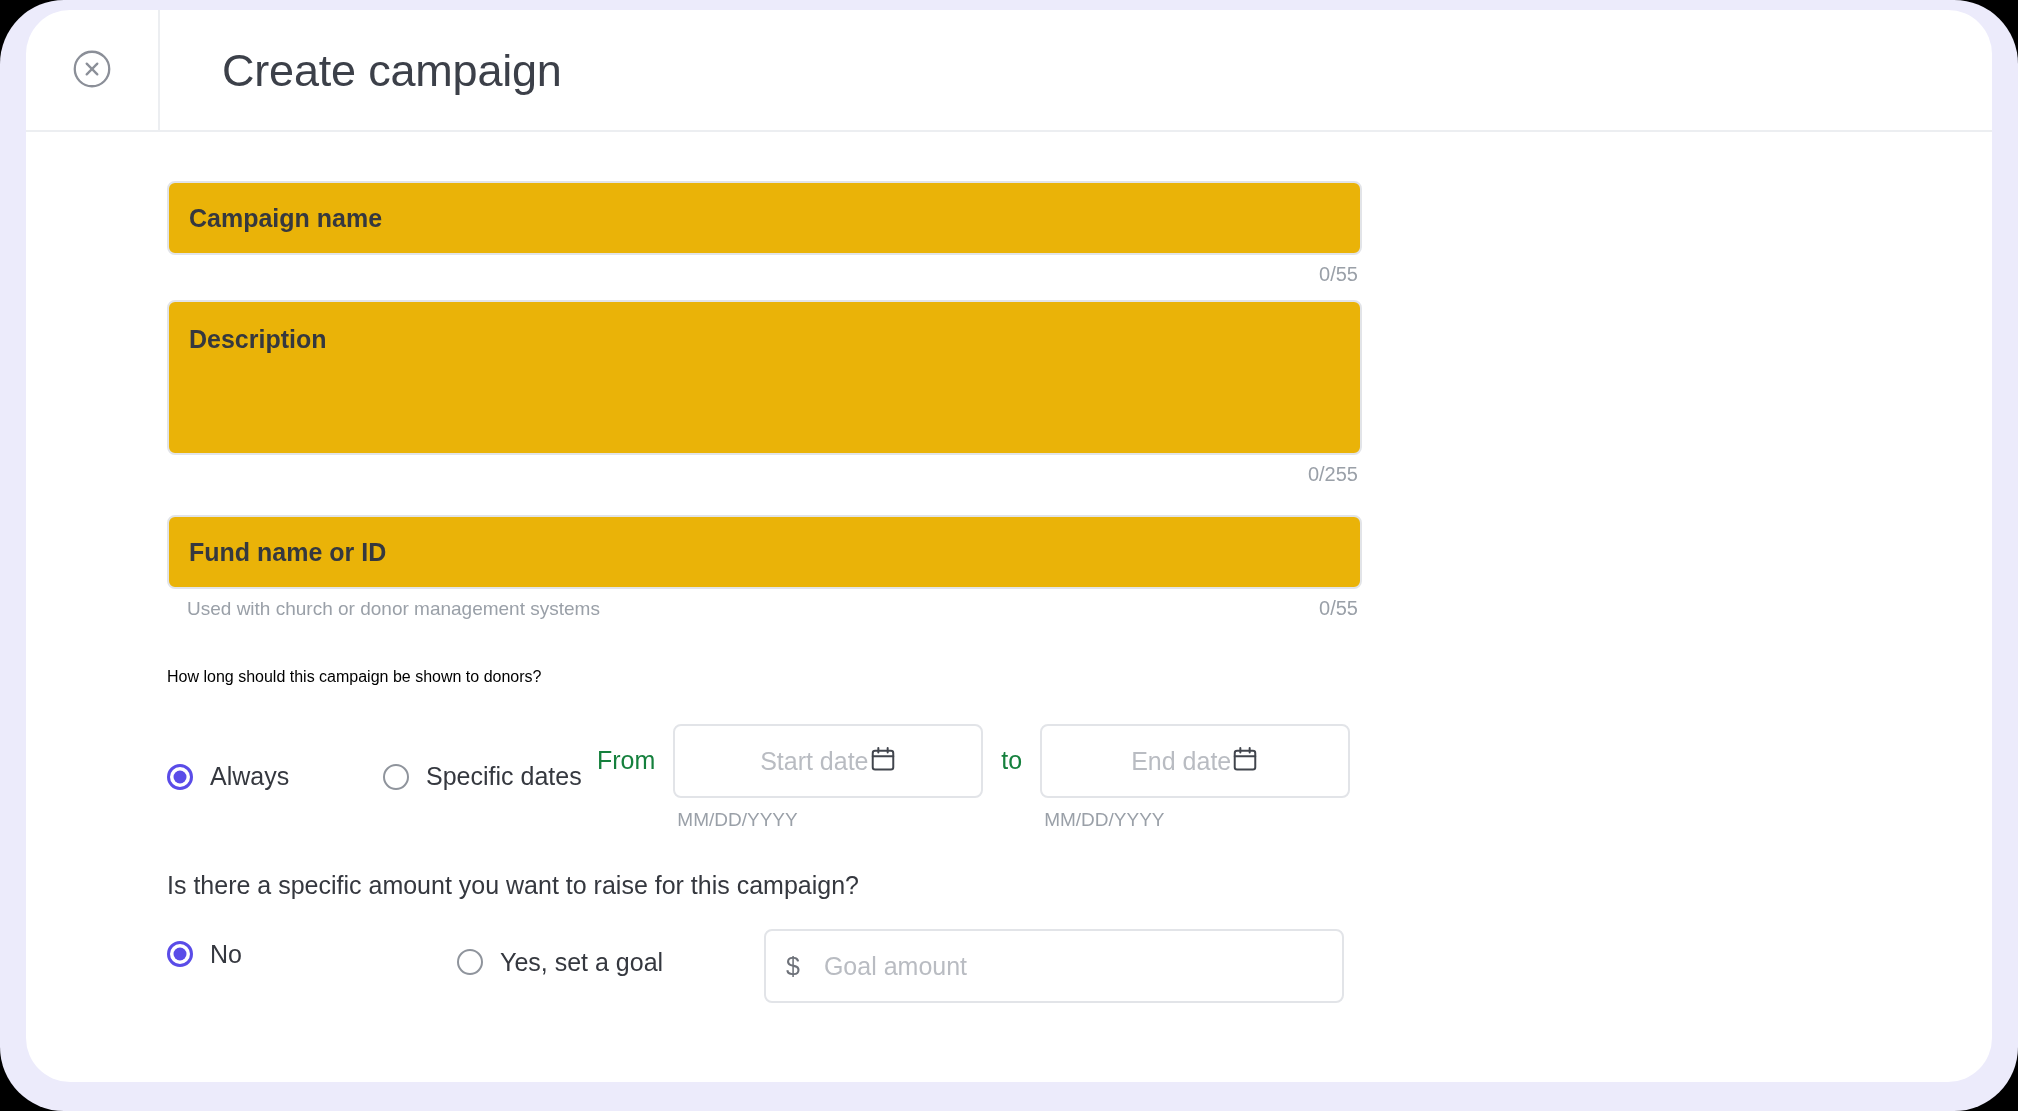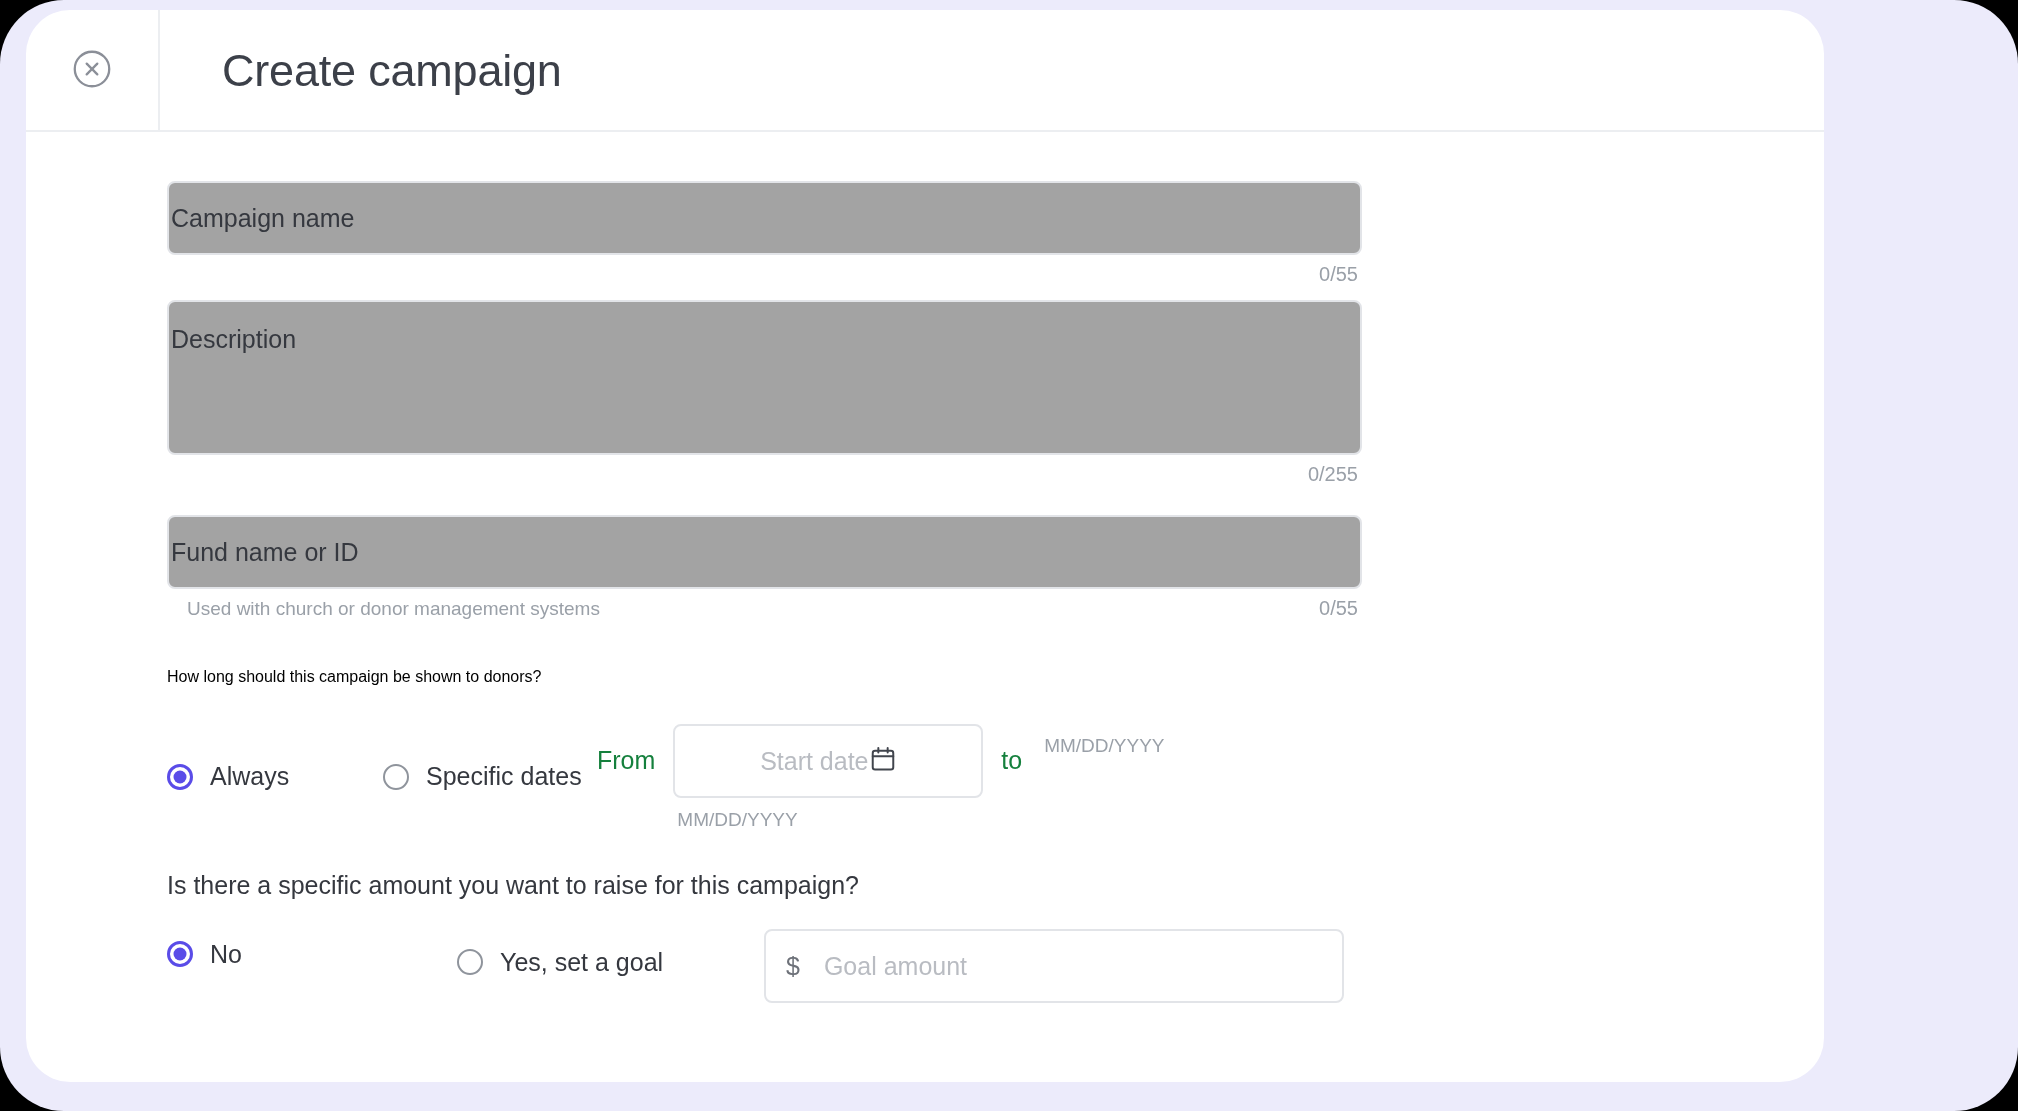--- a/index.html
+++ b/index.html
@@ -17,21 +17,21 @@
     left: 0; top: 0;
     width: 2018px; height: 1111px;
     background: #ecebfb;
     border-radius: 64px;
   }
 
   
   .card {
     position: absolute;
     left: 26px; top: 10px;
-    width: 1798px; height: 1072px;
+    width: 1966px; height: 1072px;
     background: #ffffff;
     border-radius: 44px;
     overflow: hidden;
   }
 
   
   .header {
     position: absolute;
     left: 0; top: 0;
     width: 100%; height: 122px;
@@ -67,24 +67,25 @@
 
   
   .body { position: absolute; left: 0; top: 122px; width: 100%; }
 
   .field-col { position: absolute; left: 141px; width: 1195px; }
 
   .input-box {
     width: 100%;
     border: 2px solid #e2e4e8;
     border-radius: 8px;
-    background: #a3a3a3;
+    background: #eab308;
     display: flex;
     align-items: center;
-    padding: 0 2px;
+    padding: 0 20px;
+    font-weight: bold;
   }
   .input-text {
     font-size: 25px;
     color: #35383f;
     line-height: 1;
   }
   .placeholder-gray { color: #b9bcc2; }
 
   .meta-row {
     display: flex;
@@ -275,20 +276,31 @@
                   <line x1="16" y1="2.6" x2="16" y2="6.4"></line>
                 </svg>
               </span>
             </div>
             <div class="date-hint">MM/DD/YYYY</div>
           </div>
 
           <span class="inline-label" style="margin:24px 18px 0 18px;">to</span>
 
           <div>
+            <div class="date-box">
+              <span class="input-text placeholder-gray">End date</span>
+              <span>
+                <svg width="28" height="28" viewBox="0 0 24 24" fill="none" stroke="#41454d" stroke-width="1.7" stroke-linecap="round" stroke-linejoin="round">
+                  <rect x="3.2" y="5" width="17.6" height="16" rx="2"></rect>
+                  <line x1="3.2" y1="9.6" x2="20.8" y2="9.6"></line>
+                  <line x1="8" y1="2.6" x2="8" y2="6.4"></line>
+                  <line x1="16" y1="2.6" x2="16" y2="6.4"></line>
+                </svg>
+              </span>
+            </div>
             <div class="date-hint">MM/DD/YYYY</div>
           </div>
         </div>
       </div>
 
       <div class="question" style="position:absolute; left:141px; top:741px;">Is there a specific amount you want to raise for this campaign?</div>
 
       <div class="radio-row" style="position:absolute; left:141px; top:797px; align-items:flex-start;">
 
         <div class="radio-opt" style="width:290px; margin-top:12px;">

